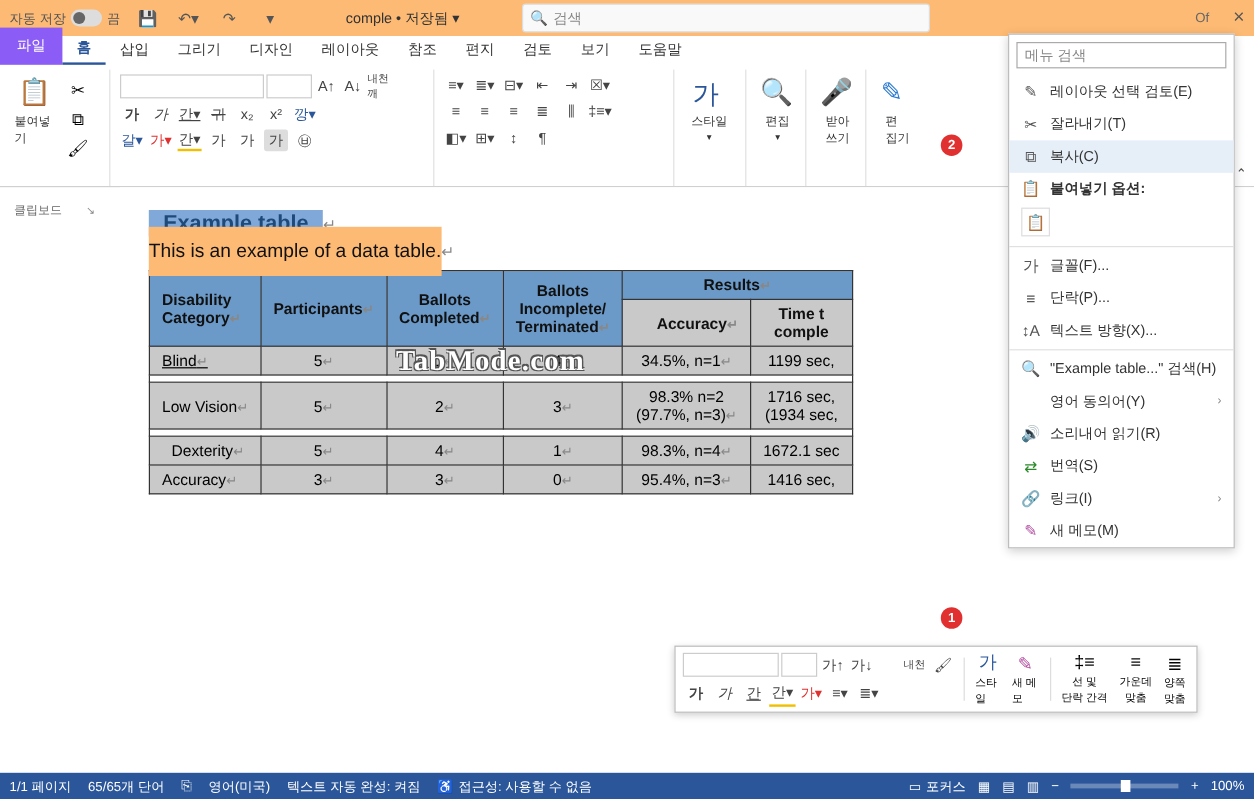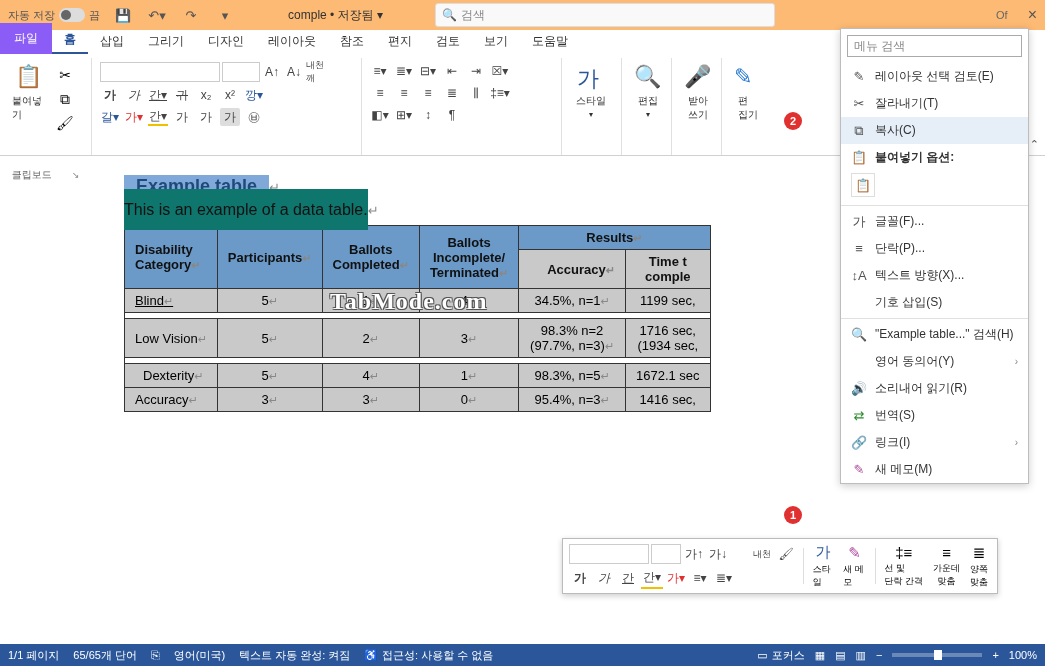--- a/index.html
+++ b/index.html
@@ -33,21 +33,21 @@
 .font-controls { display: flex; flex-direction: column; gap: 4px; }
 .font-row1 { display: flex; gap: 2px; align-items: center; }
 .font-box { width: 120px; height: 20px; border: 1px solid #ccc; background: #fff; font-size: 11px; padding-left: 4px; display: flex; align-items: center; }
 .size-box { width: 38px; height: 20px; border: 1px solid #ccc; background: #fff; font-size: 11px; padding-left: 4px; display: flex; align-items: center; }
 .fmt { width: 20px; height: 18px; display: flex; align-items: center; justify-content: center; font-size: 12px; color: #444; cursor: pointer; }
 .collapse-caret { position: absolute; right: 6px; bottom: 4px; font-size: 11px; color: #555; cursor: pointer; }
 
 .doc-area { position: absolute; top: 156px; left: 100px; right: 0; bottom: 30px; overflow: hidden; }
 .page { background: #fff; padding: 20px 24px; }
 .sel-heading { background: #80a8d8; color: #1e4a7a; font-size: 18px; font-weight: 600; display: inline; padding: 1px 12px; }
-.sel-text { background: #0f766e; color: #111; font-size: 16px; padding: 12px 0; }
+.sel-text { background: #fdba74; color: #111; font-size: 16px; padding: 12px 0; }
 .para-mark { color: #888; font-size: 13px; }
 .data-table { border-collapse: collapse; margin-top: 6px; font-size: 13px; }
 .data-table th, .data-table td { border: 1px solid #333; padding: 4px 10px; text-align: center; }
 .data-table th { background: #6b9ac9; color: #111; font-weight: 600; text-align: left; }
 .data-table th.center { text-align: center; }
 .data-table td { background: #c9c9c9; }
 .data-table tr.gap td { background: #fff; height: 6px; padding: 0; }
 .data-table .pm { color: #888; font-size: 11px; }
 
 .watermark { position: absolute; top: 288px; left: 330px; font-family: serif; font-size: 24px; font-weight: 700; color: #fff; text-shadow: -1px -1px 0 #555, 1px -1px 0 #555, -1px 1px 0 #555, 1px 1px 0 #555; letter-spacing: 1px; pointer-events: none; z-index: 5; }
@@ -299,21 +299,21 @@
 (1934 sec,</span></td>
       </tr>
       <tr class="gap">
             <td colspan="6"></td>
           </tr>
       <tr>
         <td style="text-align:left;padding-left:18px;"><span>Dexterity</span><span class="pm">↵</span></td>
         <td><span>5</span><span class="pm">↵</span></td>
         <td><span>4</span><span class="pm">↵</span></td>
         <td><span>1</span><span class="pm">↵</span></td>
-        <td><span>98.3%, n=5</span><span class="pm">↵</span></td>
+        <td><span>98.3%, n=4</span><span class="pm">↵</span></td>
         <td><span>1672.1 sec</span></td>
       </tr>
       <tr>
         <td style="text-align:left;"><span>Accuracy</span><span class="pm">↵</span></td>
         <td><span>3</span><span class="pm">↵</span></td>
         <td><span>3</span><span class="pm">↵</span></td>
         <td><span>0</span><span class="pm">↵</span></td>
         <td><span>95.4%, n=3</span><span class="pm">↵</span></td>
         <td><span>1416 sec,</span></td>
       </tr>
@@ -352,24 +352,20 @@
       <span class="cm-icon">가</span>
       <span>글꼴(F)...</span>
     </div>
   <div class="cm-item">
       <span class="cm-icon">≡</span>
       <span>단락(P)...</span>
     </div>
   <div class="cm-item">
       <span class="cm-icon">↕A</span>
       <span>텍스트 방향(X)...</span>
-    </div>
-  <div class="cm-item">
-      <span class="cm-icon"></span>
-      <span>기호 삽입(S)</span>
     </div>
   <div class="cm-divider"></div>
   <div class="cm-item">
       <span class="cm-icon">🔍</span>
       <span>"Example table..." 검색(H)</span>
     </div>
   <div class="cm-item">
       <span class="cm-icon"></span>
       <span>영어 동의어(Y)</span>
       <span class="cm-arrow">›</span>
@@ -421,21 +417,21 @@
       <span class="ic" style="color:#2b579a;">가</span>
       <span>스타일</span>
     </div>
   <div class="mt-col">
       <span class="ic" style="color:#b04a9e;">✎</span>
       <span>새 메모</span>
     </div>
   <div class="mt-sep"></div>
   <div class="mt-col">
       <span class="ic">‡≡</span>
-      <span style="white-space:pre;">선 및
+      <span style="white-space:pre;text-align:center;">선 및
 단락 간격</span>
     </div>
   <div class="mt-col">
       <span class="ic">≡</span>
       <span style="white-space:pre;text-align:center;">가운데
 맞춤</span>
     </div>
   <div class="mt-col">
       <span class="ic">≣</span>
       <span style="white-space:pre;text-align:center;">양쪽

